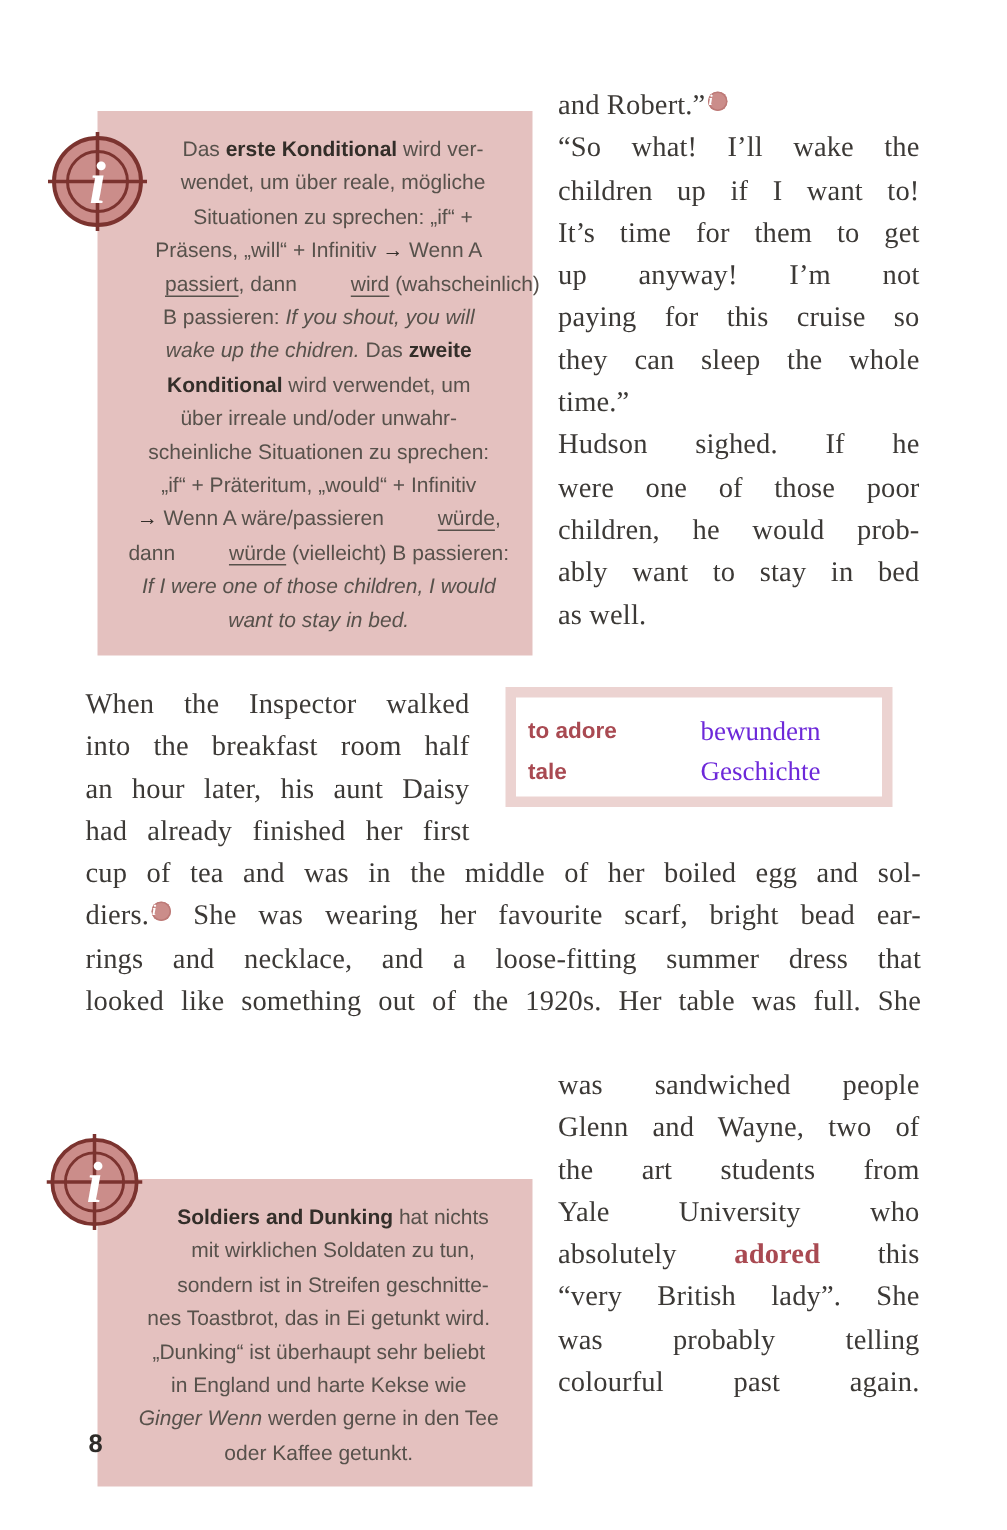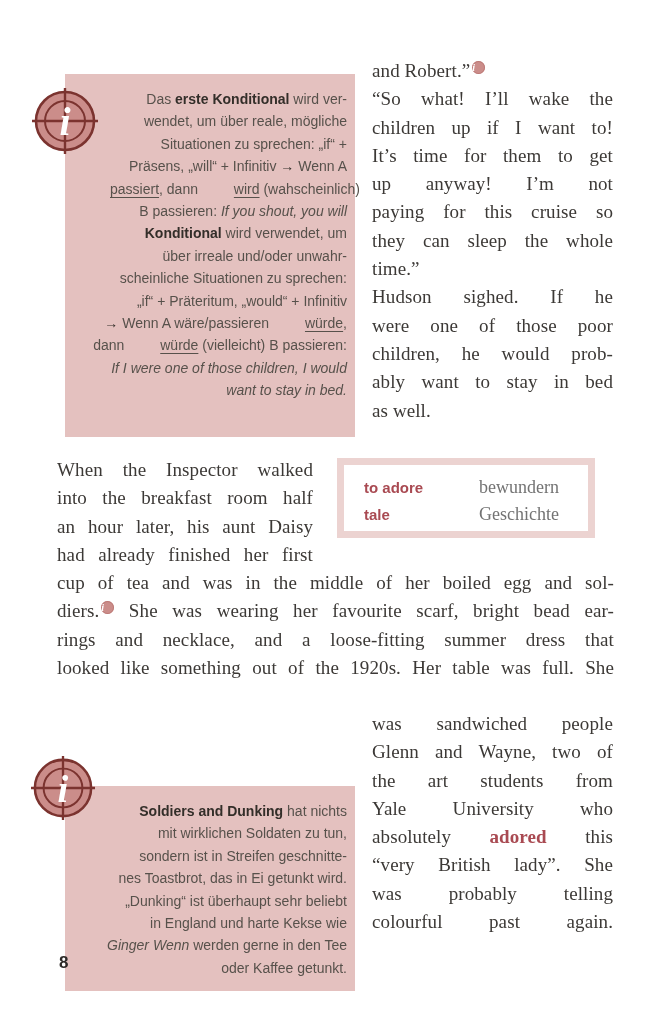--- a/index.html
+++ b/index.html
@@ -8,21 +8,21 @@
 
   
   .tl{display:block;}
   .serif-col .tl{font-size:19px;line-height:28.3px;text-align:justify;text-align-last:justify;letter-spacing:0.1px;}
   .serif-col .tl-last{text-align-last:left;}
 
   
   .infobox{position:absolute;background:var(--box_pink,#e4c1bf);
            font-family:"Liberation Sans","DejaVu Sans",sans-serif;
            font-size:14px;color:#57514b;padding:14px 8px 12px 13px;box-sizing:border-box;}
-  .infobox .tl{line-height:22.4px;text-align:right;white-space:nowrap;}
+  .infobox .tl{line-height:22.4px;text-align:center;white-space:nowrap;}
   .infobox .tl-ind{padding-left:19px;}
   .sg-b{font-weight:bold;color:#332e29;}
   .sg-u{text-decoration:underline;text-underline-offset:3px;margin-left:32px;}
   .sg-i{font-style:italic;}
   .sg-r{color:var(--accent_red,#a94a52);font-weight:bold;}
   .sg-ar{font-weight:bold;color:#332e29;}
 
   
   .target-icon{position:absolute;width:66px;height:66px;}
 
@@ -33,43 +33,44 @@
             vertical-align:6px;margin-left:2px;box-shadow:0 0 0 1px #bd7a77 inset;}
 
   
   #col-a{position:absolute;left:372px;top:57px;width:241px;}
   #para-bc{position:absolute;left:57px;top:456px;width:557px;}
   #para-bc .narrow .tl{width:256px;}
   #col-d{position:absolute;left:372px;top:710px;width:241px;}
 
   
   #vocab-box{position:absolute;left:337px;top:458px;width:258px;height:80px;box-sizing:border-box;
-             border:7px solid var(--vocab_border,#ecd3d1);background:#fff;padding:9px 0 0 20px;}
+             border:7px solid var(--vocab_border,#ecd3d1);background:#fff;padding:9px 0 0 8px;}
   .vocab-row{display:flex;line-height:27px;}
   .vocab-term{width:115px;font-family:"Liberation Sans","DejaVu Sans",sans-serif;
               font-size:15px;font-weight:bold;color:var(--accent_red,#a94a52);}
-  .vocab-translation{font-size:18px;color:#737373;}
+  .vocab-translation{font-size:18px;color:#6d28d9;}
 
   
   #page-number{position:absolute;left:59px;top:953px;
                font-family:"Liberation Sans","DejaVu Sans",sans-serif;
                font-size:17px;font-weight:bold;color:#2e2b28;}
 </style>
 </head>
 <body>
 
 <div id="page">
 
   <div id="box1" class="infobox" style="left:65px;top:74px;width:290px;height:363px;">
       <div class="tl tl-ind"><span>Das </span><span class="sg-b">erste Konditional</span><span> wird ver-</span></div>
       <div class="tl tl-ind"><span>wendet, um über reale, mögliche</span></div>
       <div class="tl tl-ind"><span>Situationen zu sprechen: „if“ +</span></div>
       <div class="tl"><span>Präsens, „will“ + Infinitiv </span><span class="sg-ar">→</span><span> Wenn A</span></div>
       <div class="tl"><span class="sg-u">passiert</span><span>, dann </span><span class="sg-u">wird</span><span> (wahscheinlich)</span></div>
       <div class="tl"><span>B passieren: </span><span class="sg-i">If you shout, you will</span></div>
+      <div class="tl"><span class="sg-i">wake up the chidren.</span><span> Das </span><span class="sg-b">zweite</span></div>
       <div class="tl"><span class="sg-b">Konditional</span><span> wird verwendet, um</span></div>
       <div class="tl"><span>über irreale und/oder unwahr-</span></div>
       <div class="tl"><span>scheinliche Situationen zu sprechen:</span></div>
       <div class="tl"><span>„if“ + Präteritum, „would“ + Infinitiv</span></div>
       <div class="tl"><span class="sg-ar">→</span><span> Wenn A wäre/passieren </span><span class="sg-u">würde</span><span>,</span></div>
       <div class="tl"><span>dann </span><span class="sg-u">würde</span><span> (vielleicht) B passieren:</span></div>
       <div class="tl"><span class="sg-i">If I were one of those children, I would</span></div>
       <div class="tl tl-last"><span class="sg-i">want to stay in bed.</span></div>
     </div>
 

